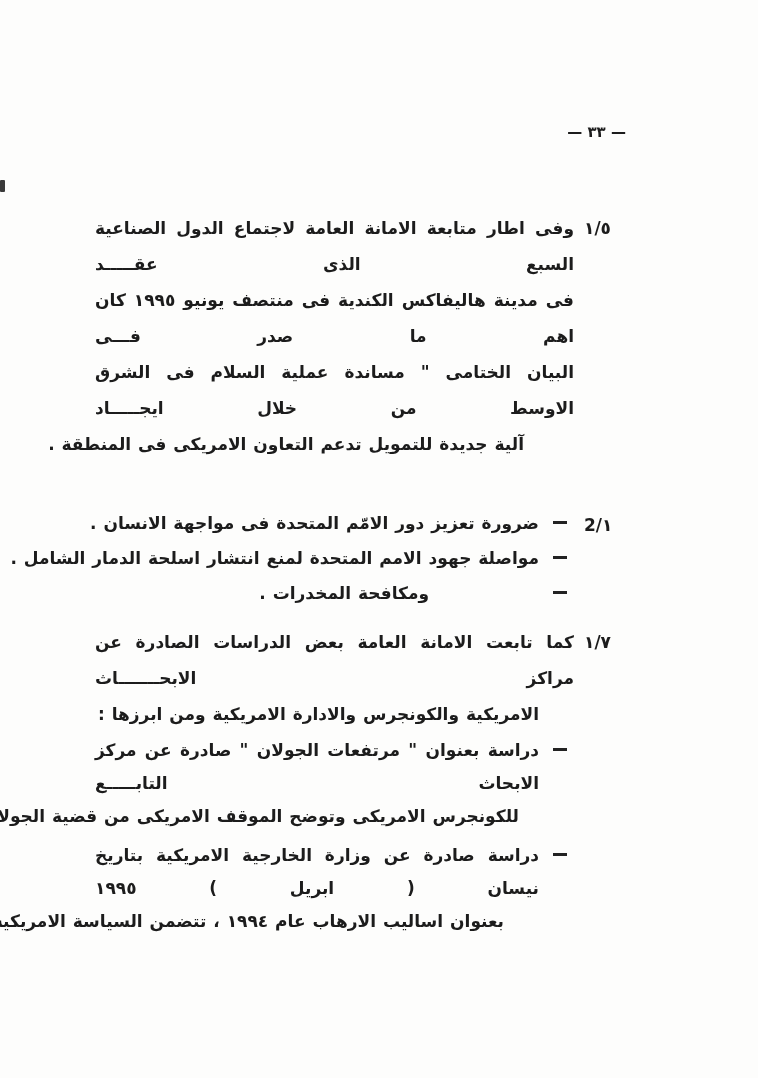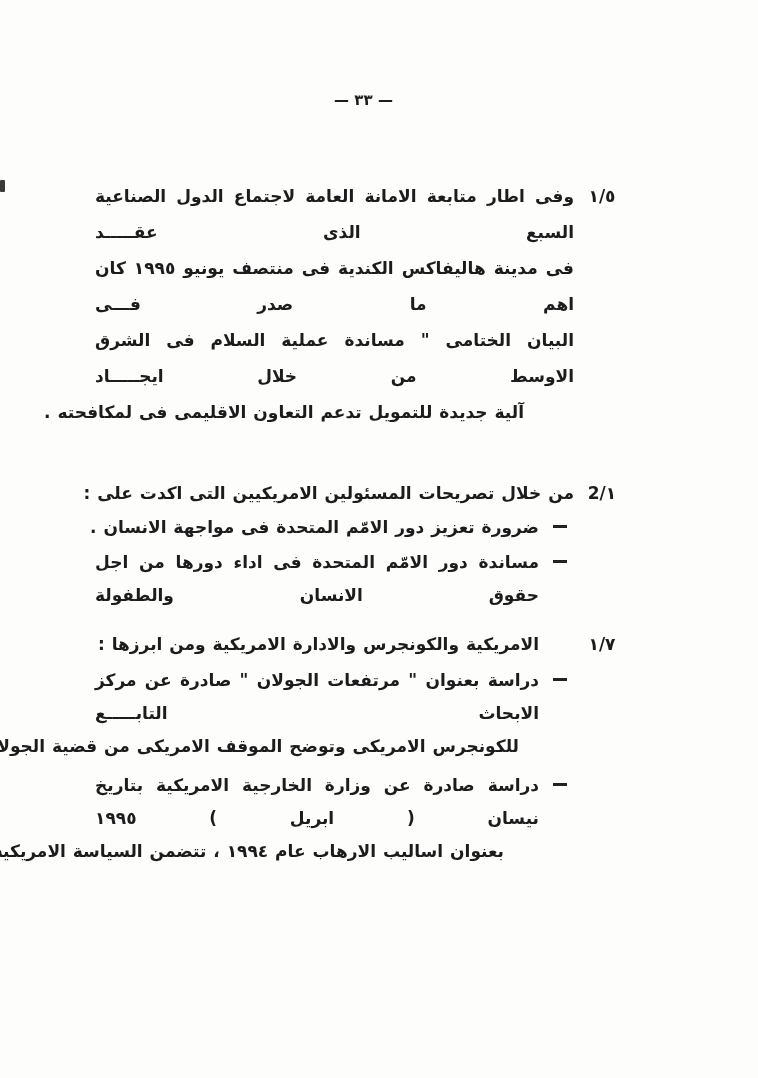--- a/index.html
+++ b/index.html
@@ -10,37 +10,38 @@
     background: #fdfdfc;
     color: #1c1c1c;
     font-family: "DejaVu Sans", sans-serif;
     font-weight: 700;
     font-size: 17px;
     overflow: hidden;
     box-sizing: border-box;
     padding: 90px 138px 0 95px;
   }
   .pagenum {
-    text-align: center;
+    text-align: right;
     font-size: 15px;
     letter-spacing: 2px;
     height: 20px;
     line-height: 20px;
     transform: translateX(6px);
+    margin-top: 32px;
   }
   .para { display: flex; align-items: flex-start; }
   .p5 { margin-top: 68px; }
   .p6 { margin-top: 45px; }
   .p7 { margin-top: 14px; }
   .pnum {
     flex: 0 0 36px;
     margin-left: 10px;
     line-height: 36px;
     white-space: nowrap;
-    text-align: center;
+    text-align: left;
   }
   .pbody { flex: 1 1 auto; min-width: 0; }
   .ln {
     line-height: 36px;
     text-align: right;
     word-spacing: 1px;
     white-space: nowrap;
   }
   .just {
     text-align: justify;
@@ -80,49 +81,55 @@
   <div class="speck"></div>
 
   <div class="pagenum">— ٣٣ —</div>
 
   <section class="para p5">
     <span class="pnum">١/٥</span>
     <div class="pbody">
       <div class="ln just">وفى اطار متابعة الامانة العامة لاجتماع الدول الصناعية السبع الذى عقـــــد</div>
       <div class="ln just">فى مدينة هاليفاكس الكندية فى منتصف يونيو ١٩٩٥ كان اهم ما صدر فـــى</div>
       <div class="ln just">البيان الختامى " مساندة عملية السلام فى الشرق الاوسط من خلال ايجـــــاد</div>
-      <div class="ln ind50">آلية جديدة للتمويل تدعم التعاون الاقليمى فى لمكافحته .</div>
+      <div class="ln ind50">آلية جديدة للتمويل تدعم التعاون الامريكى فى المنطقة .</div>
     </div>
   </section>
 
   <section class="para p6">
     <span class="pnum">١/2</span>
     <div class="pbody">
-      <div class="ln">من خلال تصريحات المسئولين الامريكيين التى اكدت على :</div>
 
       <div class="bullets">
         <div class="bullet">
           <span class="bdash"></span>
           <div class="btext">
             <div class="ln">ضرورة تعزيز دور الامّم المتحدة فى مواجهة الانسان .</div>
           </div>
         </div>
         <div class="bullet">
           <span class="bdash"></span>
           <div class="btext">
-            <div class="ln just">مساندة دور الامّم المتحدة فى اداء دورها من اجل حقوق الانسان والطفولة</div>
+            <div class="ln">مواصلة جهود الامم المتحدة لمنع انتشار اسلحة الدمار الشامل .</div>
+          </div>
+        </div>
+        <div class="bullet">
+          <span class="bdash"></span>
+          <div class="btext">
+            <div class="ln ind110">ومكافحة المخدرات .</div>
           </div>
         </div>
       </div>
     </div>
   </section>
 
   <section class="para p7">
     <span class="pnum">١/٧</span>
     <div class="pbody">
+      <div class="ln just">كما تابعت الامانة العامة بعض الدراسات الصادرة عن مراكز الابحـــــــاث</div>
       <div class="ln ind35">الامريكية والكونجرس والادارة الامريكية ومن ابرزها :</div>
 
       <div class="bullets">
         <div class="bullet">
           <span class="bdash"></span>
           <div class="btext">
             <div class="ln just">دراسة بعنوان " مرتفعات الجولان " صادرة عن مركز الابحاث التابـــــع</div>
             <div class="ln ind20">للكونجرس الامريكى وتوضح الموقف الامريكى من قضية الجولان .</div>
           </div>
         </div>

